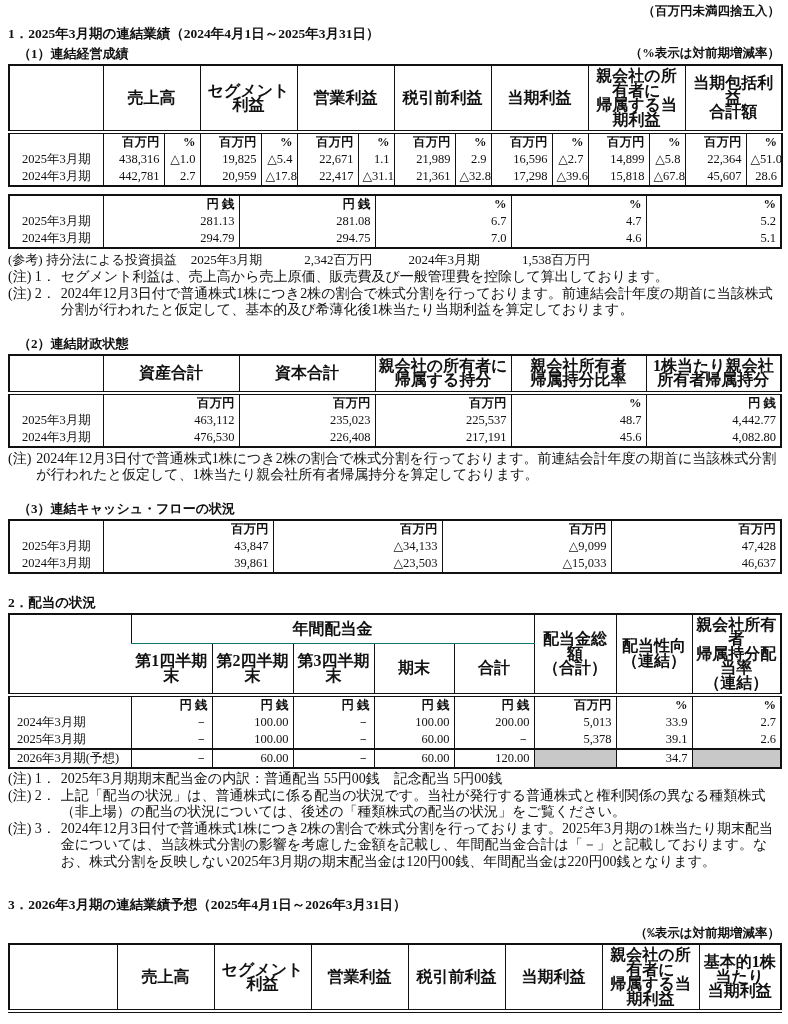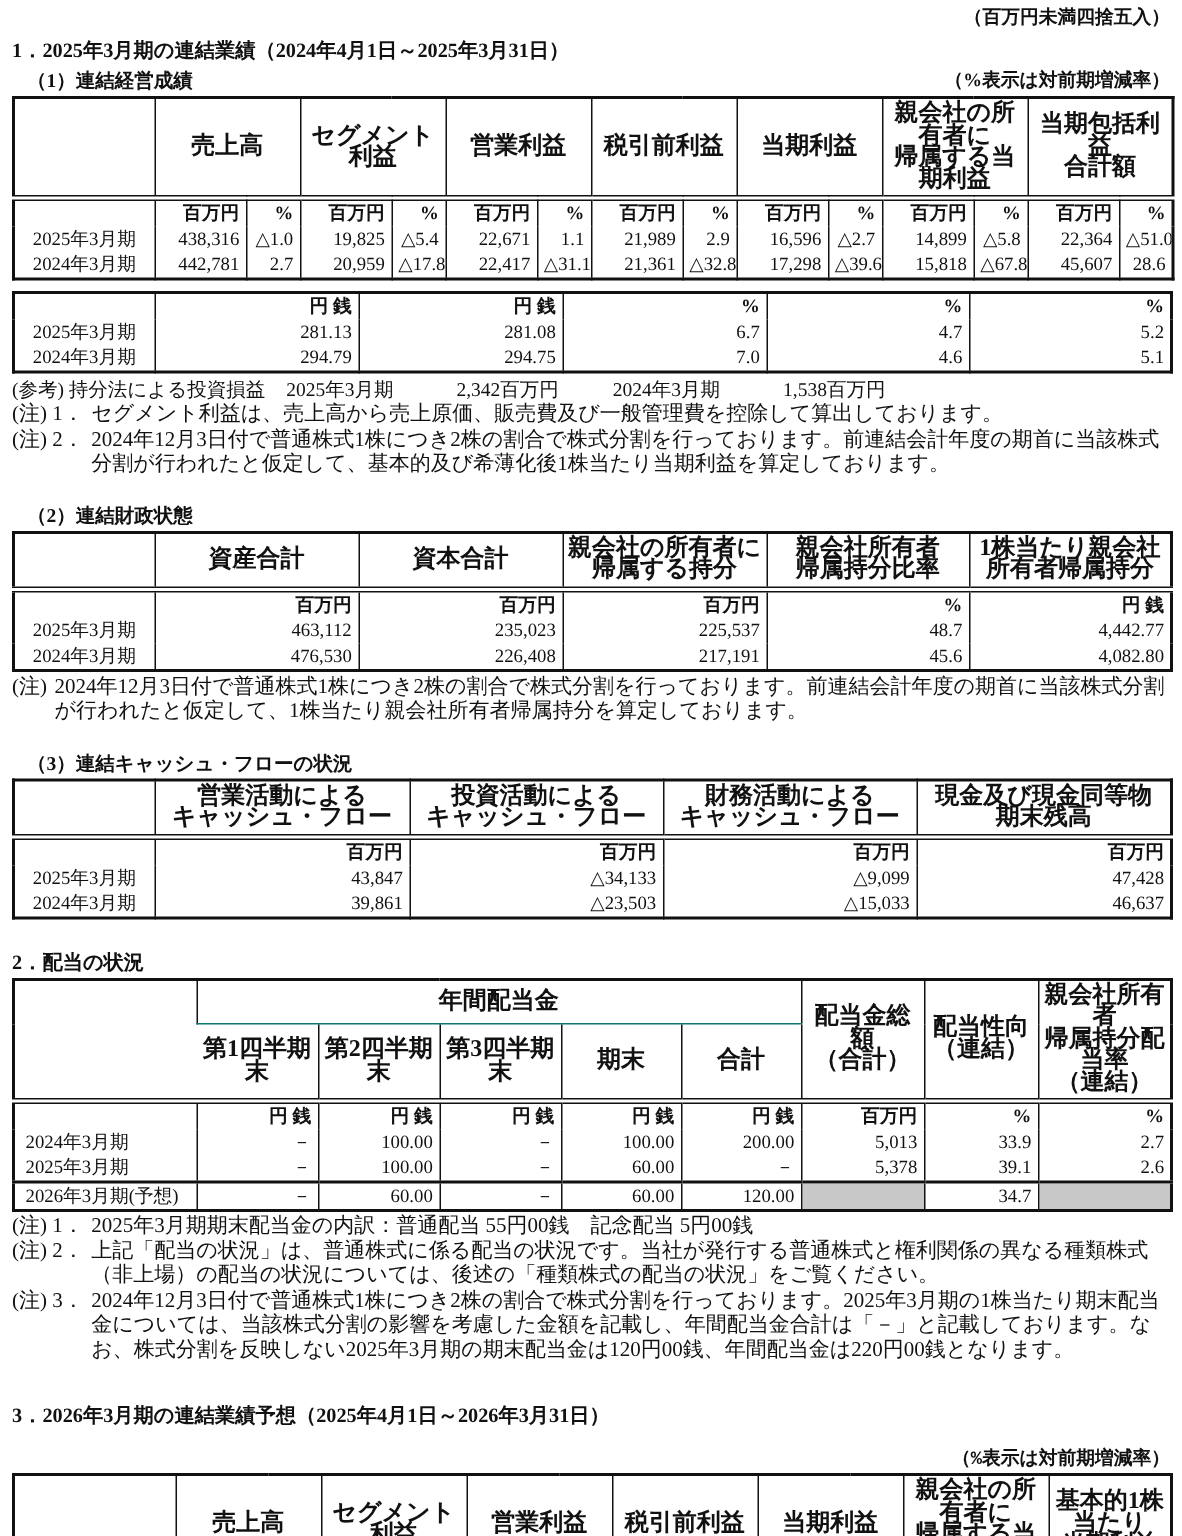--- a/index.html
+++ b/index.html
@@ -260,31 +260,20 @@
 
 <table class="fin">
   <colgroup>
       <col style="width:94px">
       <col style="width:170px">
       <col style="width:169px">
       <col style="width:169px">
       <col style="width:170px">
     </colgroup>
   <tbody>
-      <tr>
-    <th class="hb"></th>
-    <th class="hb">営業活動による
-キャッシュ・フロー</th>
-    <th class="hb">投資活動による
-キャッシュ・フロー</th>
-    <th class="hb">財務活動による
-キャッシュ・フロー</th>
-    <th class="hb">現金及び現金同等物
-期末残高</th>
-  </tr>
   <tr>
     <td></td>
     <td class="unit">百万円</td>
     <td class="unit">百万円</td>
     <td class="unit">百万円</td>
     <td class="unit">百万円</td>
   </tr>
   <tr>
     <td class="lab">2025年3月期</td>
     <td class="num">43,847</td>

